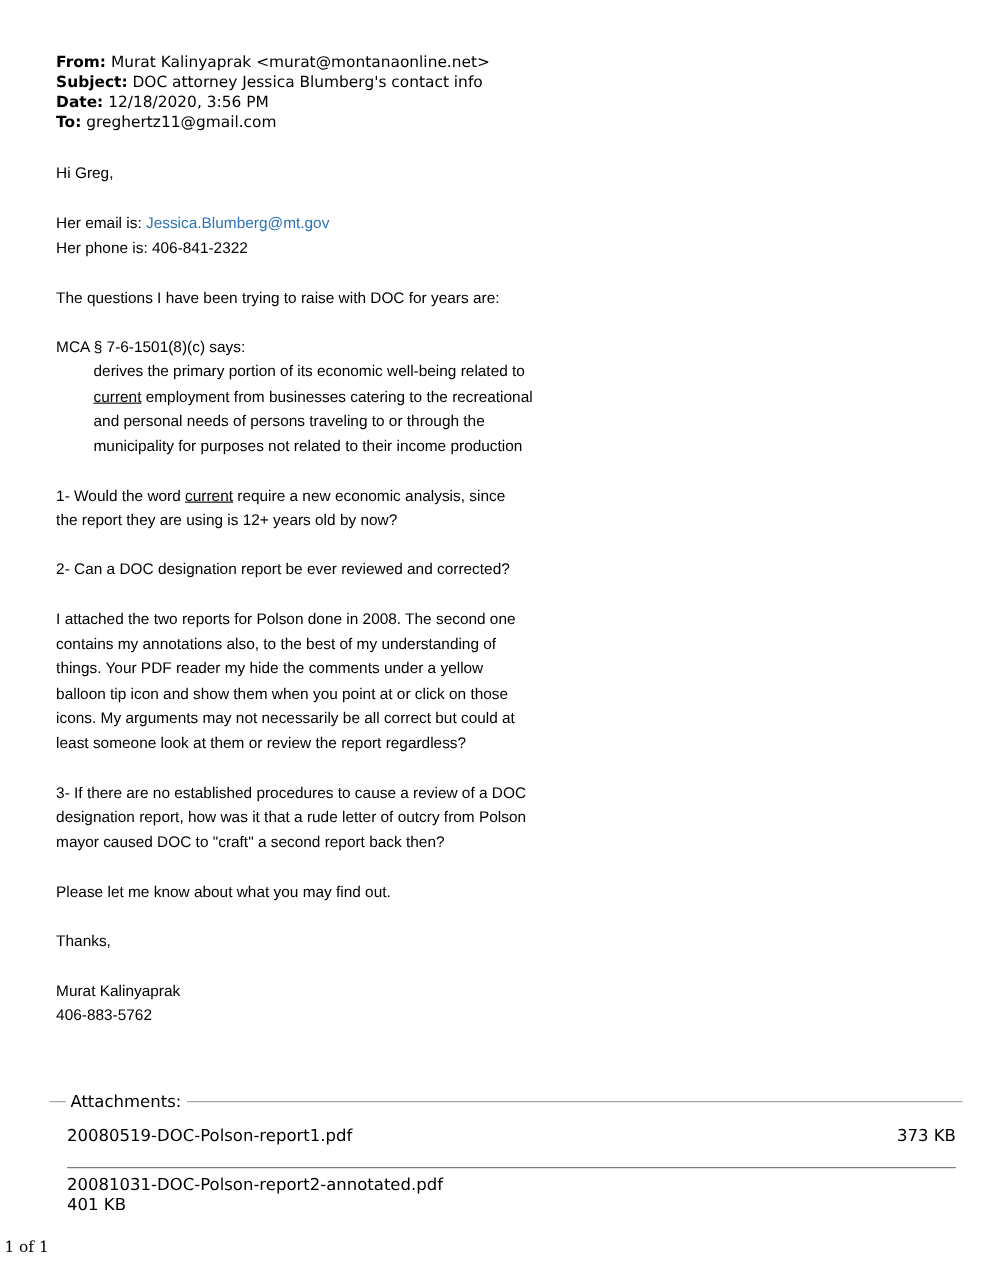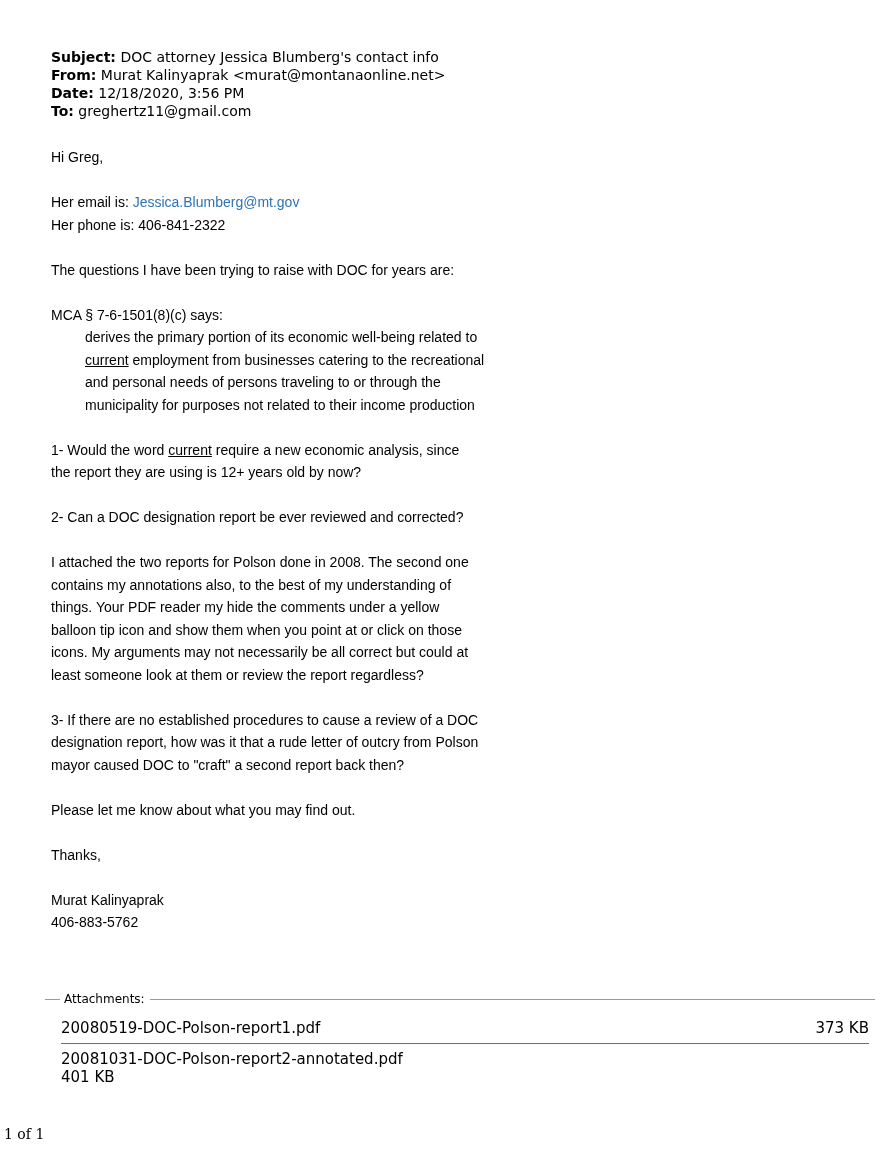--- a/index.html
+++ b/index.html
@@ -37,60 +37,60 @@
   .body-text .u { text-decoration: underline; }
   .attachments {
     position: absolute;
     left: 45px; top: 992px;
     width: 830px;
   }
   .legend-row {
     display: flex;
     align-items: center;
     font-family: "DejaVu Sans", sans-serif;
-    font-size: 12px;
+    font-size: 15px;
     color: #000;
   }
   .legend-row .rule {
     border-top: 1px solid var(--rule, #9a9a9a);
     height: 0;
   }
   .legend-row .rule.short { width: 15px; flex: 0 0 auto; }
   .legend-row .rule.long { flex: 1 1 auto; }
   .legend-row .legend-label { padding: 0 5px 0 4px; white-space: nowrap; }
   .attachment-list { margin-top: 13px; padding: 0 6px 0 16px; }
   .attachment-row {
     display: flex;
     justify-content: space-between;
     align-items: baseline;
     font-family: "DejaVu Sans", sans-serif;
     font-size: 15px;
     cursor: default;
   }
   .attachment-row:first-child {
-    padding-bottom: 6px;
+    padding-bottom: 20px;
     border-bottom: 1px solid var(--sep, #6e6e6e);
     align-items: center;
   }
   .attachment-row + .attachment-row { padding-top: 6px; flex-direction: column; }
   .attachment-size { white-space: nowrap; }
   .footer {
     position: absolute;
     left: 4px; top: 1126px;
     font-family: "DejaVu Serif", serif;
     font-size: 14px;
   }
 </style>
 </head>
 <body style="--text: #000000; --link: #2e74b5; --rule: #9a9a9a; --sep: #6e6e6e;">
 
 <div class="email">
   <div class="header" id="email-header">
+      <div class="hline"><b>From:</b><span> Murat Kalinyaprak &lt;murat@montanaonline.net&gt;</span></div>
       <div class="hline"><b>Subject:</b><span> DOC attorney Jessica Blumberg's contact info</span></div>
-      <div class="hline"><b>From:</b><span> Murat Kalinyaprak &lt;murat@montanaonline.net&gt;</span></div>
       <div class="hline"><b>Date:</b><span> 12/18/2020, 3:56 PM</span></div>
       <div class="hline"><b>To:</b><span> greghertz11@gmail.com</span></div>
     </div>
   <div class="body-text" id="email-body">
       <p><span>Hi Greg,</span></p>
       <p><span>Her email is: </span><a>Jessica.Blumberg@mt.gov</a><br><span>Her phone is: 406-841-2322</span></p>
       <p><span>The questions I have been trying to raise with DOC for years are:</span></p>
       <p class="nogap"><span>MCA § 7-6-1501(8)(c) says:</span></p>
       <p class="indent"><span>derives the primary portion of its economic well-being related to</span><br><span class="u">current</span><span> employment from businesses catering to the recreational</span><br><span>and personal needs of persons traveling to or through the</span><br><span>municipality for purposes not related to their income production</span></p>
       <p><span>1- Would the word </span><span class="u">current</span><span> require a new economic analysis, since</span><br><span>the report they are using is 12+ years old by now?</span></p>

